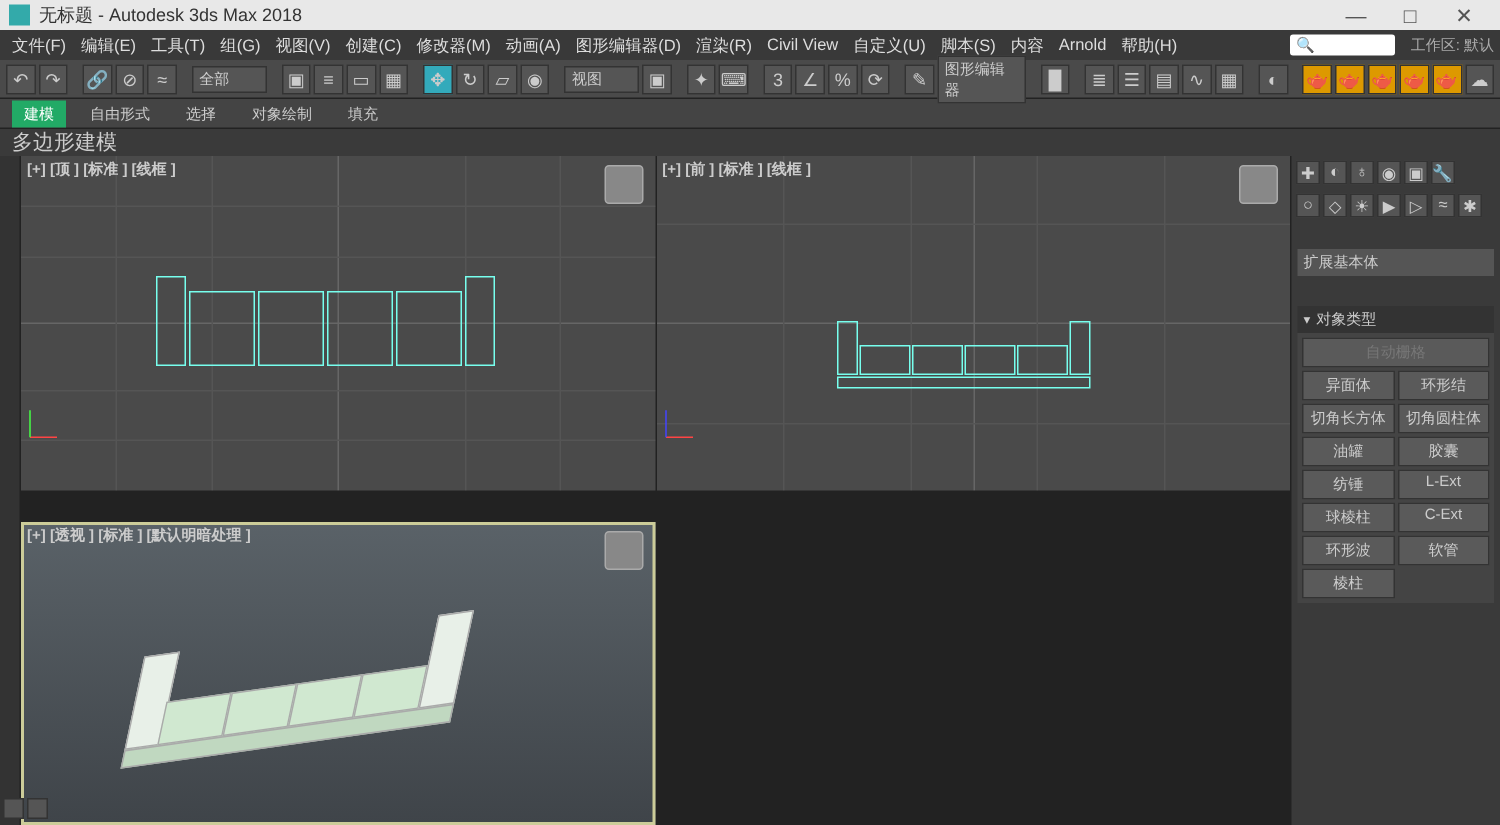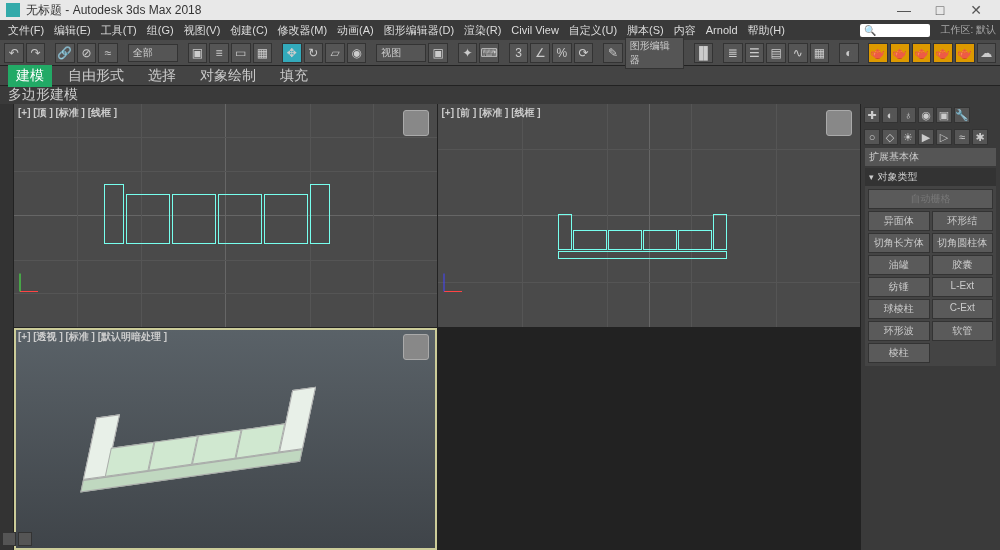--- a/index.html
+++ b/index.html
@@ -12,46 +12,46 @@
 .menubar .mitem { padding: 18px 4px; cursor: pointer; }
 .menubar .msp { flex: 1; }
 .menubar .search { background: #fff; color: #888; padding: 1px 4px; width: 70px; font-size: 10px; border-radius: 2px; }
 .menubar .login { color: #aaa; font-size: 10px; margin-left: 8px; }
 .toolbar { height: 26px; background: #4a4a4a; display: flex; align-items: center; padding: 0 4px; gap: 2px; border-bottom: 1px solid #222; }
 .tbtn { width: 20px; height: 20px; background: #555; border: 1px solid #333; display: flex; align-items: center; justify-content: center; cursor: pointer; font-size: 12px; color: #ccc; }
 .tbtn.cyan { background: #3ab; }
 .tbtn.yel { background: #d90; }
 .tsep { width: 6px; }
 .tdrop { background: #555; border: 1px solid #333; padding: 1px 4px; font-size: 10px; color: #ccc; min-width: 50px; }
-.ribtabs { height: 20px; background: #444; display: flex; align-items: center; padding: 0 8px; gap: 8px; font-size: 14px; border-bottom: 1px solid #222; }
+.ribtabs { height: 20px; background: #444; display: flex; align-items: center; padding: 0 8px; gap: 8px; font-size: 10px; border-bottom: 1px solid #222; }
 .ribtabs .rtab { padding: 2px 8px; color: #ccc; cursor: pointer; }
 .ribtabs .rtab.active { background: #2a6; color: #fff; }
 .subrib { height: 18px; background: #3a3a3a; display: flex; align-items: center; padding: 0 8px; font-size: 14px; color: #ccc; }
 .main { display: flex; height: 446px; }
 .leftstrip { width: 14px; background: #333; border-right: 1px solid #222; }
 .vparea { flex: 1; display: grid; grid-template-columns: 1fr 1fr; grid-template-rows: 1fr 1fr; gap: 1px; background: #222; }
 .vp { background: #4a4a4a; position: relative; overflow: hidden; }
 .vp.active { outline: 2px solid #cc9; outline-offset: -2px; }
 .vplabel { position: absolute; top: 2px; left: 4px; font-size: 10px; color: #ccc; z-index: 5; font-weight: bold; }
 .vpcube { position: absolute; top: 6px; right: 8px; width: 26px; height: 26px; background: #888; border: 1px solid #aaa; border-radius: 3px; }
 .grid { position: absolute; inset: 0; }
 .gline { position: absolute; background: #555; }
 .gline.h { height: 1px; left: 0; right: 0; }
 .gline.v { width: 1px; top: 0; bottom: 0; }
 .gline.maj { background: #666; }
 .wire { position: absolute; border: 1px solid #7fe; }
 .axis { position: absolute; bottom: 6px; left: 6px; width: 30px; height: 30px; }
 .axis .ax { position: absolute; width: 18px; height: 1px; transform-origin: left center; }
-.vp-persp { background: linear-gradient(#5a6268, #3f4449); }
+.vp-persp { background: linear-gradient(#5a6268, #3f4449); margin-top: 20px; }
 .sofa3d { position: absolute; left: 80px; top: 100px; transform: rotate(-8deg) skewX(-20deg); }
 .sofa3d .pc { position: absolute; background: #d0e8d0; border: 1px solid #aaa; }
 .rpanel { width: 140px; background: #3a3a3a; border-left: 1px solid #222; display: flex; flex-direction: column; font-size: 10px; }
 .rp-iconrow { display: flex; padding: 3px; gap: 2px; flex-wrap: wrap; }
 .rp-icon { width: 16px; height: 16px; background: #555; border: 1px solid #333; cursor: pointer; display:flex;align-items:center;justify-content:center;font-size:11px; }
-.rp-drop { margin: 0 4px; background: #555; padding: 2px 4px; color: #ccc; }
+.rp-drop { margin: 18px 4px; background: #555; padding: 2px 4px; color: #ccc; }
 .rp-section { margin: 2px 4px; }
 .rp-head { background: #333; padding: 2px 4px; color: #ccc; display: flex; align-items: center; }
 .rp-head::before { content: "▾"; margin-right: 4px; font-size: 9px; }
 .rp-btns { display: flex; flex-wrap: wrap; gap: 2px; padding: 3px; background: #444; }
 .rp-btn { background: #5a5a5a; border: 1px solid #333; padding: 2px 0; width: calc(50% - 1px); text-align: center; color: #ccc; cursor: pointer; font-size: 10px; }
 .rp-btn.full { width: 100%; }
 .rp-btn.dis { color: #777; }
 .rp-colorrow { display: flex; padding: 4px; align-items: center; background: #444; }
 .rp-colorrow input { flex: 1; background: #333; border: 1px solid #222; color: #ccc; padding: 1px; font-size: 10px; }
 .botleft { position: absolute; left: 2px; bottom: 4px; display:flex; gap:2px; }

